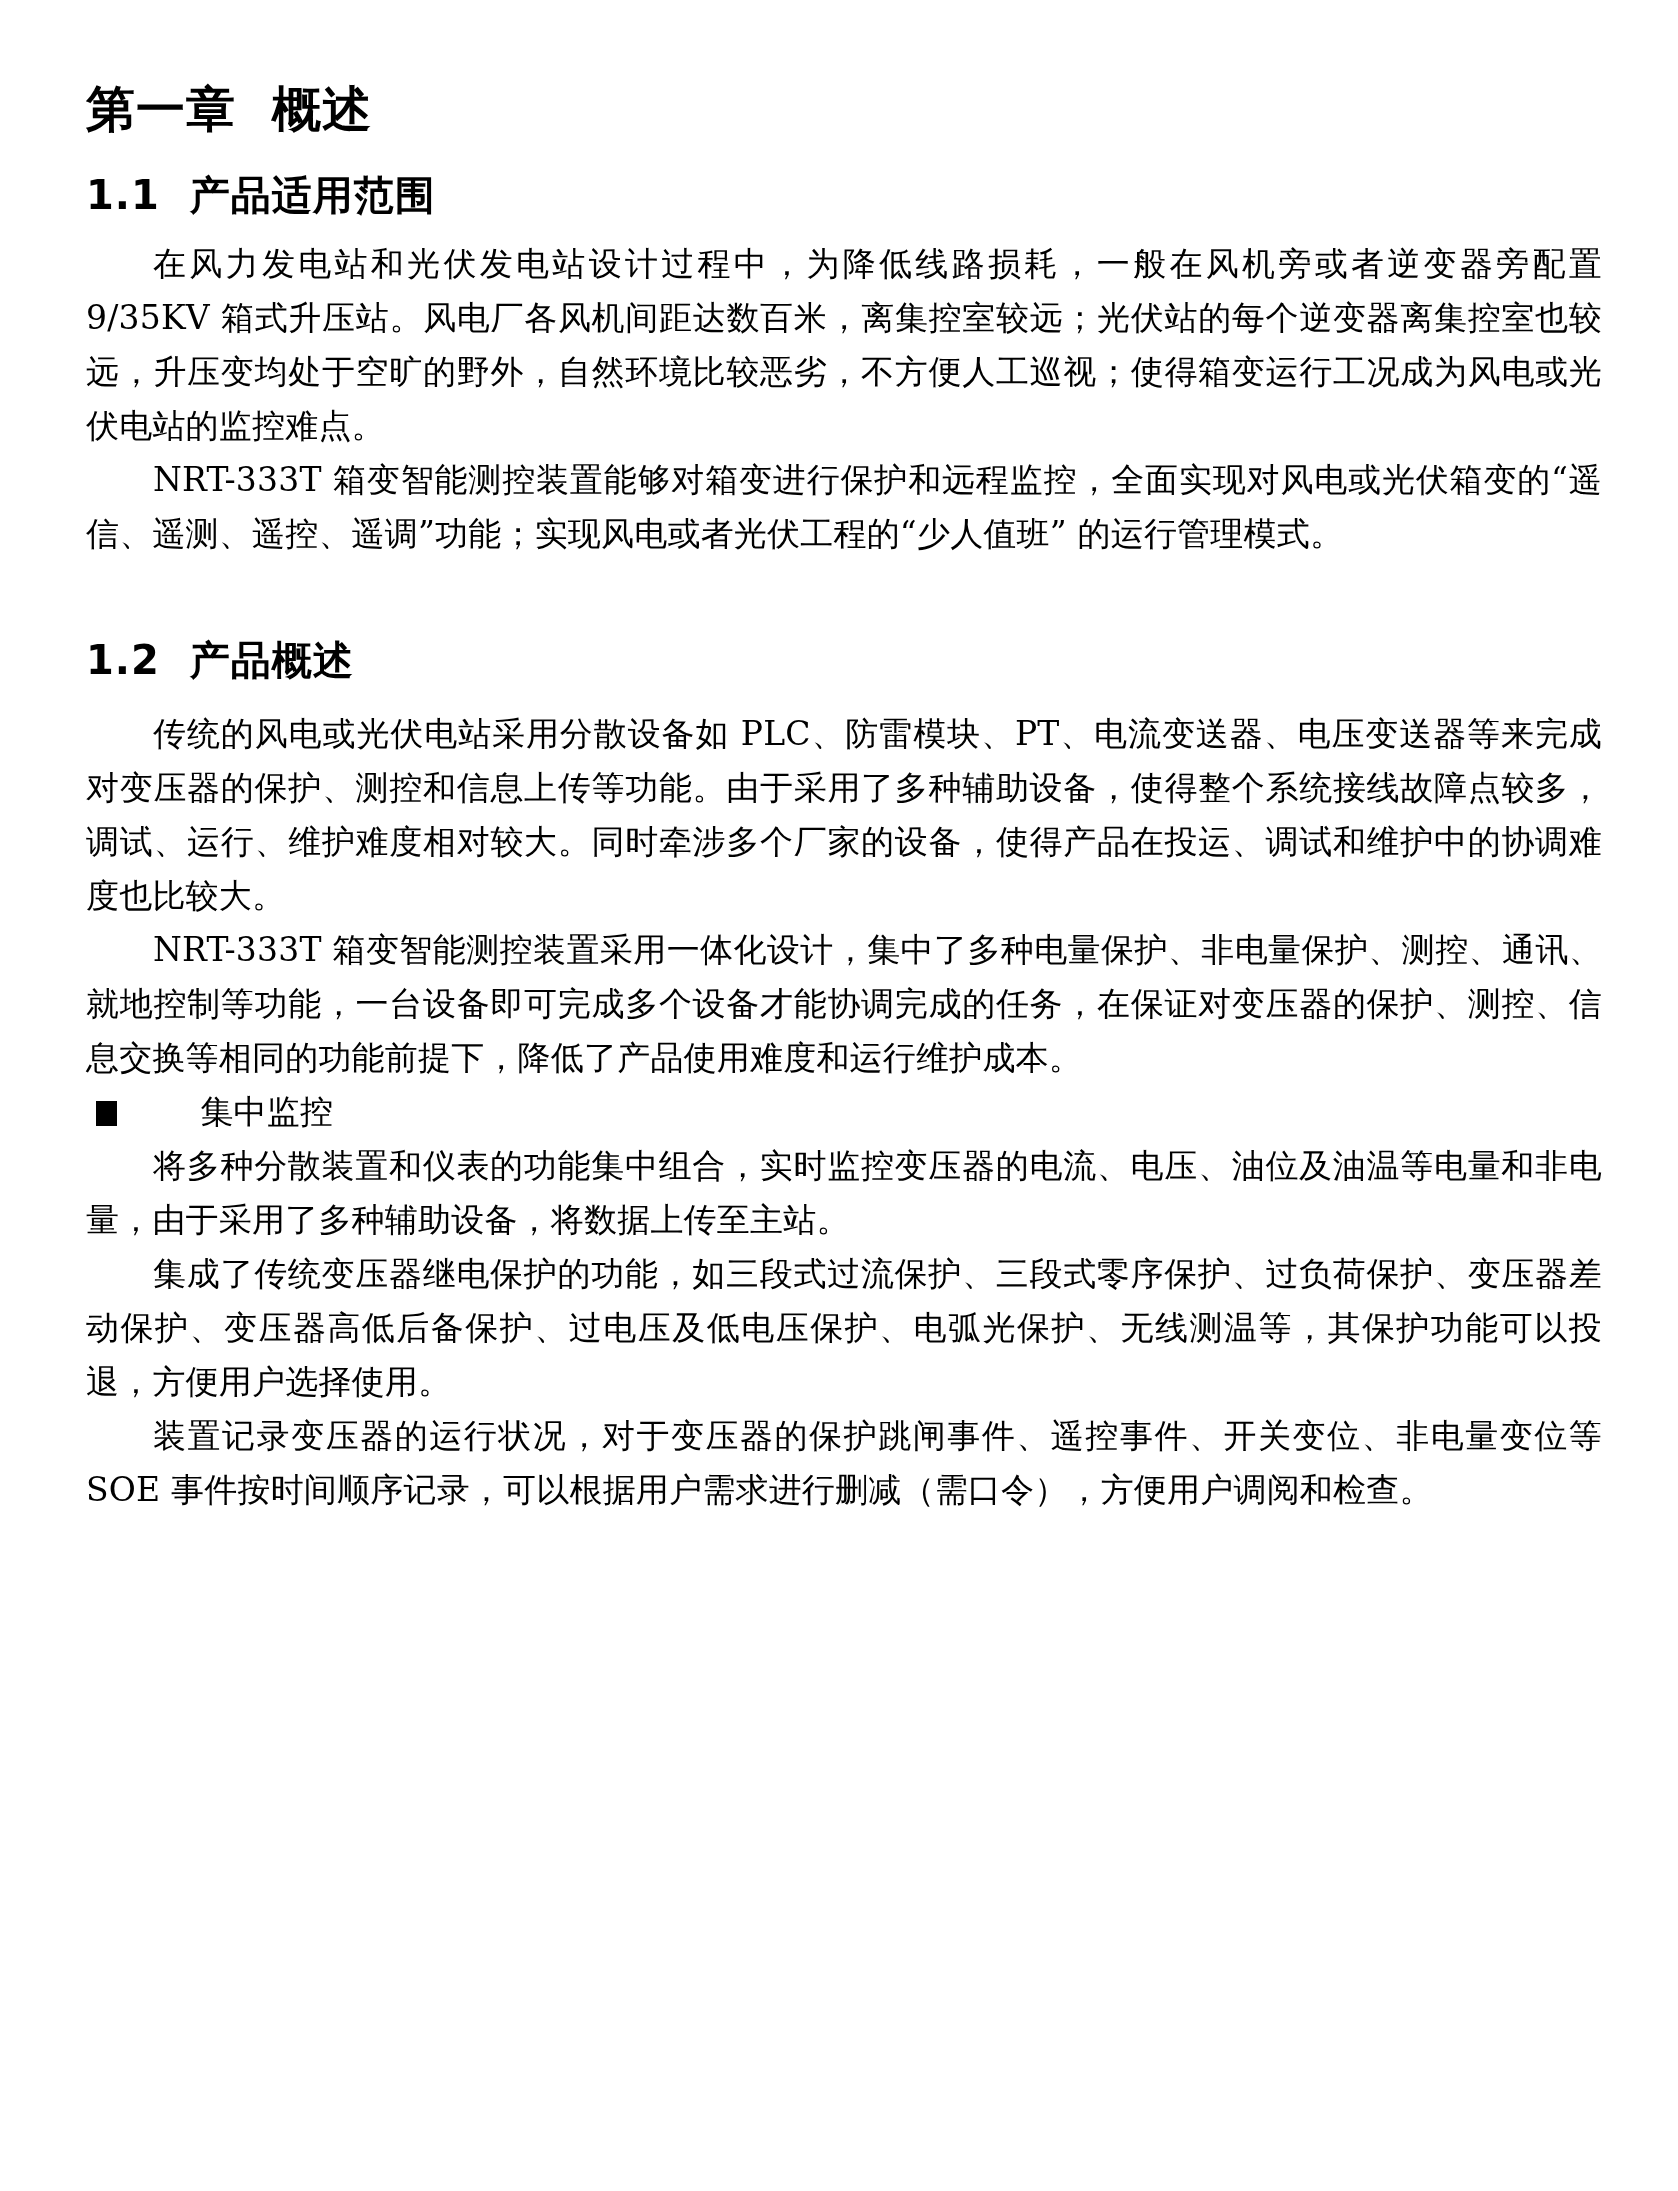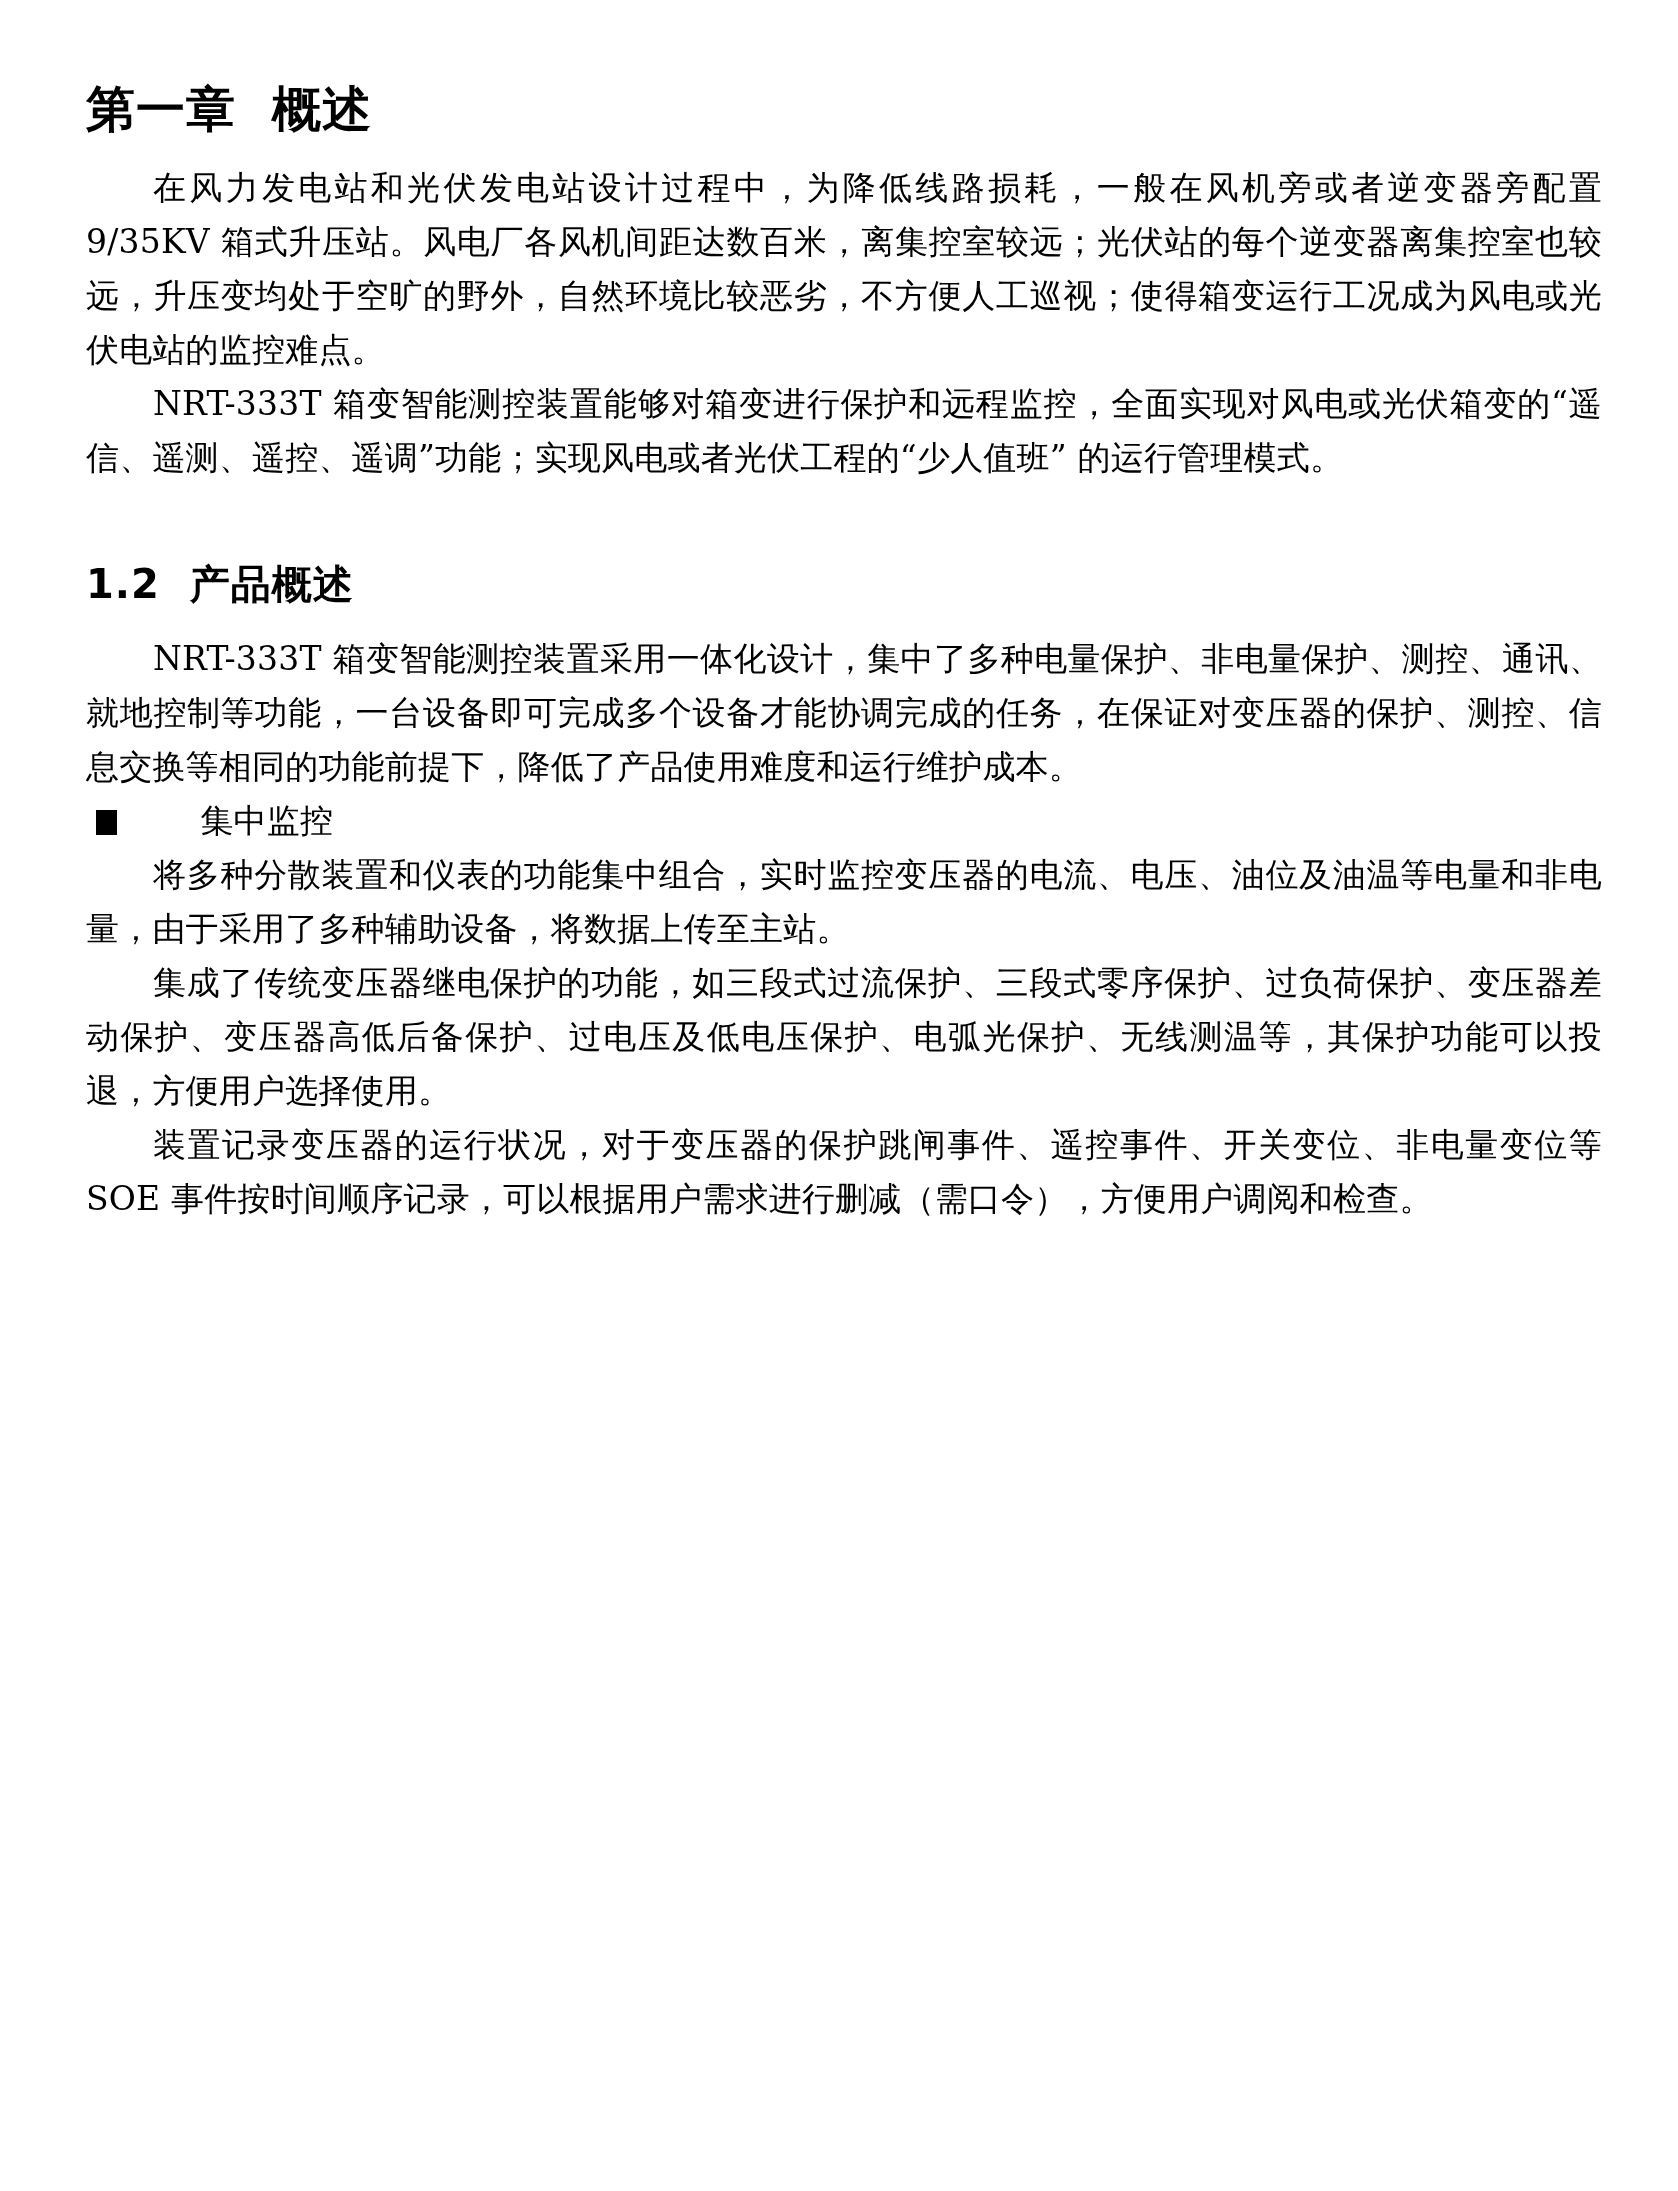--- a/index.html
+++ b/index.html
@@ -76,27 +76,29 @@
     letter-spacing: 0.2px;
   }
 </style>
 </head>
 <body>
 
 <div class="page">
 
   <h1 class="chapter-title">第一章  概述</h1>
 
+  <h2 class="section-heading">1.1  产品适用范围</h2>
 
   <p class="body-text">在风力发电站和光伏发电站设计过程中，为降低线路损耗，一般在风机旁或者逆变器旁配置 9/35KV 箱式升压站。风电厂各风机间距达数百米，离集控室较远；光伏站的每个逆变器离集控室也较远，升压变均处于空旷的野外，自然环境比较恶劣，不方便人工巡视；使得箱变运行工况成为风电或光伏电站的监控难点。</p>
 
   <p class="body-text tight">NRT-333T 箱变智能测控装置能够对箱变进行保护和远程监控，全面实现对风电或光伏箱变的“遥信、遥测、遥控、遥调”功能；实现风电或者光伏工程的“少人值班” 的运行管理模式。</p>
 
   <h2 class="section-heading second">1.2  产品概述</h2>
 
+  <p class="body-text">传统的风电或光伏电站采用分散设备如 PLC、防雷模块、PT、电流变送器、电压变送器等来完成对变压器的保护、测控和信息上传等功能。由于采用了多种辅助设备，使得整个系统接线故障点较多，调试、运行、维护难度相对较大。同时牵涉多个厂家的设备，使得产品在投运、调试和维护中的协调难度也比较大。</p>
 
   <p class="body-text tight">NRT-333T 箱变智能测控装置采用一体化设计，集中了多种电量保护、非电量保护、测控、通讯、就地控制等功能，一台设备即可完成多个设备才能协调完成的任务，在保证对变压器的保护、测控、信息交换等相同的功能前提下，降低了产品使用难度和运行维护成本。</p>
 
   <div class="bullet-row">
     <span class="bullet-marker"></span>
     <span class="bullet-label">集中监控</span>
   </div>
   <p class="body-text">将多种分散装置和仪表的功能集中组合，实时监控变压器的电流、电压、油位及油温等电量和非电量，由于采用了多种辅助设备，将数据上传至主站。</p>
 
   <p class="body-text">集成了传统变压器继电保护的功能，如三段式过流保护、三段式零序保护、过负荷保护、变压器差动保护、变压器高低后备保护、过电压及低电压保护、电弧光保护、无线测温等，其保护功能可以投退，方便用户选择使用。</p>

